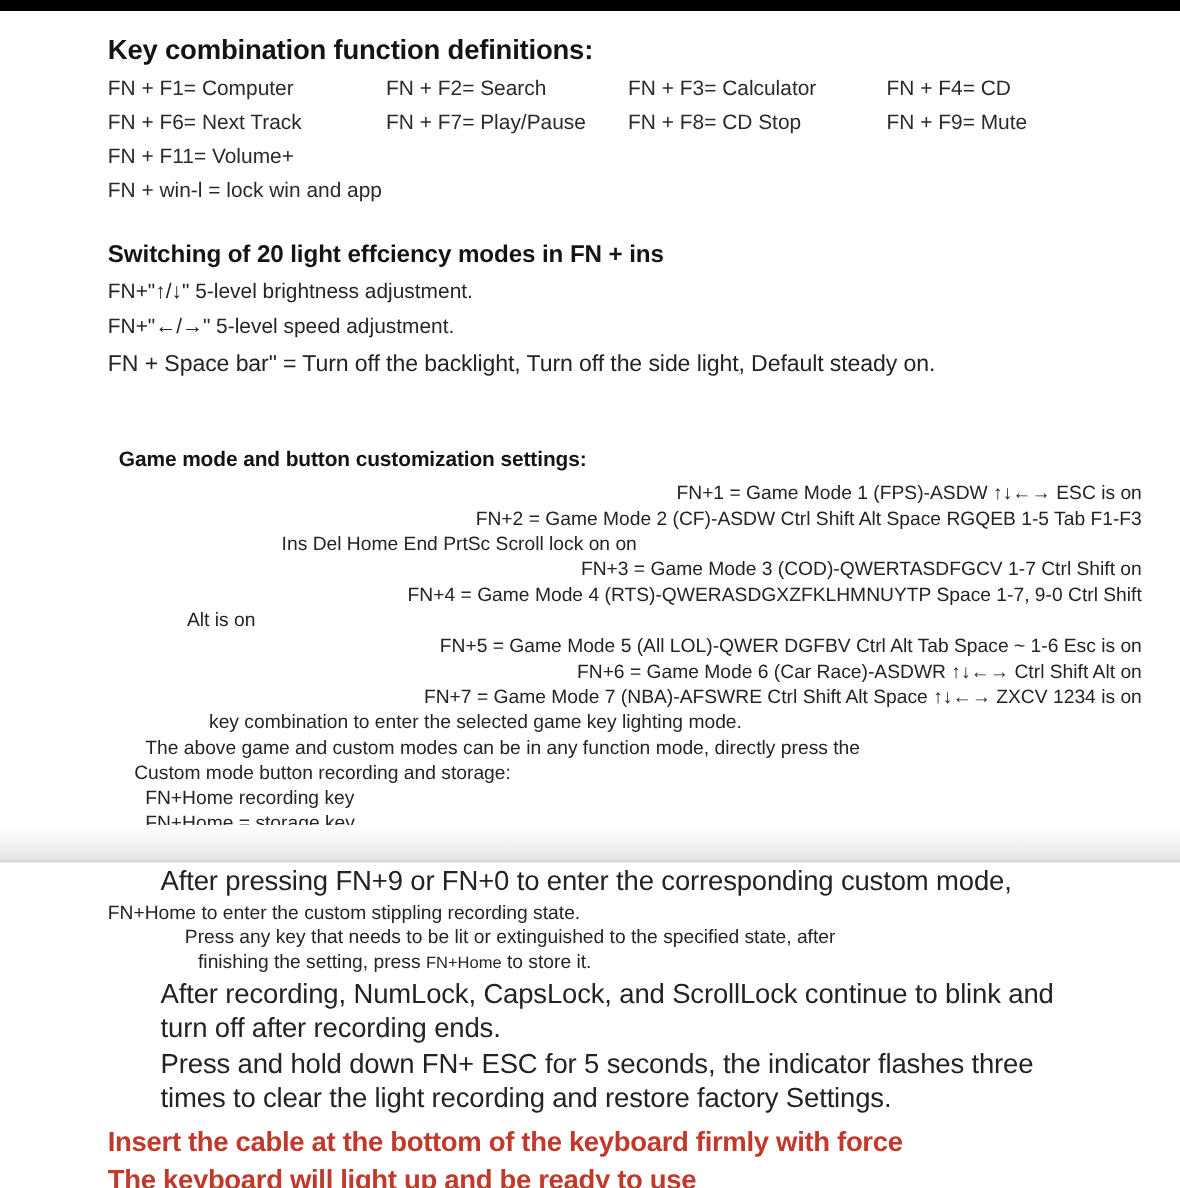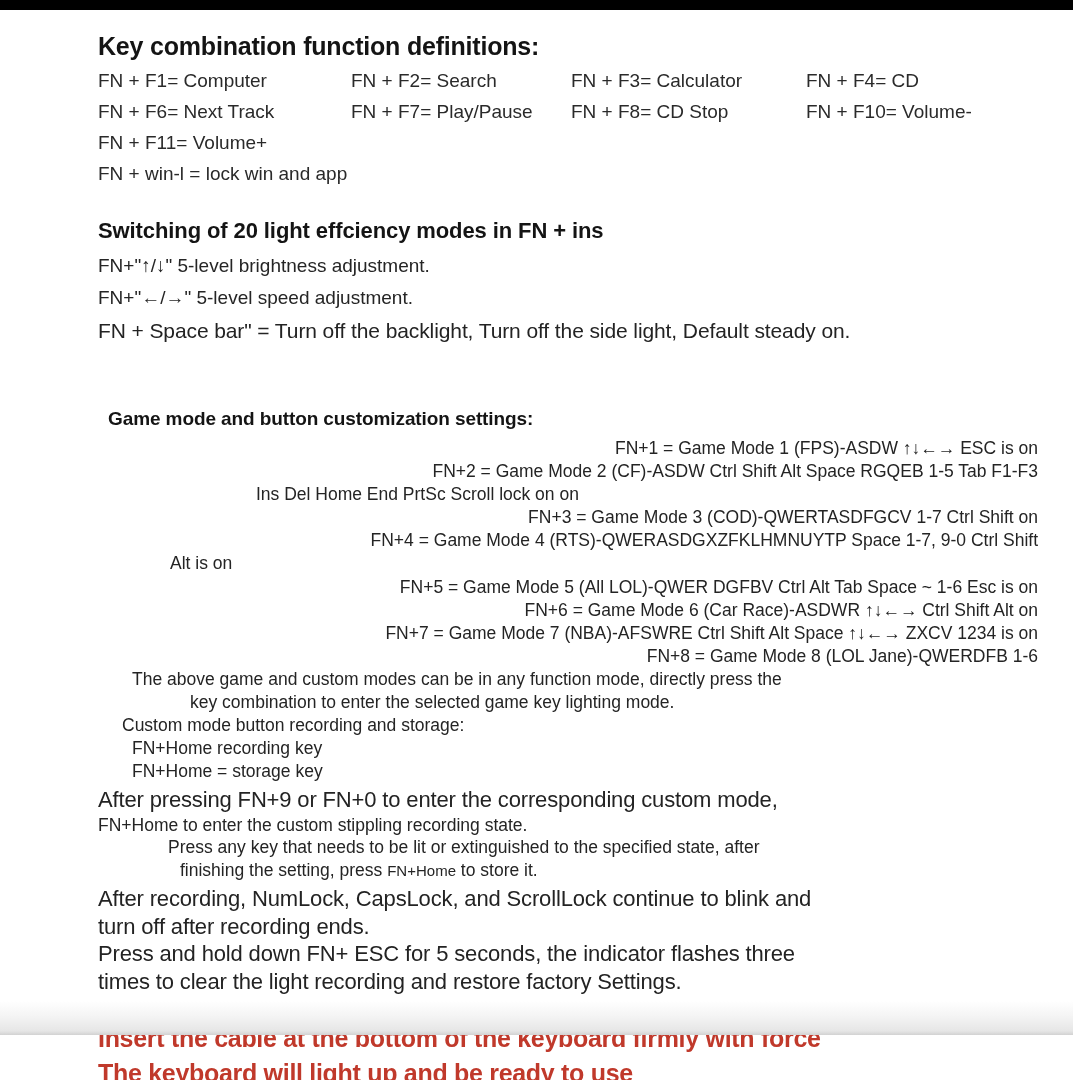--- a/index.html
+++ b/index.html
@@ -10,21 +10,21 @@
   body {
     width: 1073px;
     height: 1080px;
     overflow: hidden;
     font-family: "Liberation Sans", sans-serif;
     color: #1d1d1d;
   }
   .page {
     position: relative;
     width: 1073px;
-    height: 1035px;
+    height: 784px;
     background: #ffffff;
     box-sizing: border-box;
   }
   .top-bar {
     position: absolute;
     top: 0; left: 0;
     width: 1073px;
     height: 10px;
     background: #000000;
   }
@@ -130,24 +130,25 @@
   }
 
   
   #sec-after {
     position: absolute;
     left: 98px;
     top: 776px;
     width: 940px;
   }
   .af-big {
-    font-size: 22px;
+    font-size: 25px;
     color: #232323;
     line-height: 1.26;
     letter-spacing: -0.15px;
+    margin-left: 48px;
   }
   .af-small {
     font-size: 17.5px;
     color: #242424;
     line-height: 1.3;
   }
   .af-small.ind { padding-left: 70px; }
   .af-small.ind2 { padding-left: 82px; }
   .af-tiny { font-size: 15px; }
   .af-gap { margin-top: 3px; }
@@ -181,21 +182,21 @@
       <div class="kc-grid">
         <div class="cell">FN + F1= Computer</div>
         <div class="cell">FN + F2= Search</div>
         <div class="cell">FN + F3= Calculator</div>
         <div class="cell">FN + F4= CD</div>
 
         <div class="cell">FN + F6= Next Track</div>
         <div class="cell">FN + F7= Play/Pause</div>
         <div class="cell">FN + F8= CD Stop</div>
 
-        <div class="cell">FN + F10= Volume-</div>
+        <div class="cell">FN + F9= Mute</div>
         <div class="cell">FN + F11= Volume+</div>
         <div class="cell"></div>
       </div>
 
       <div class="kc-last">FN + win-l = lock win and app</div>
     </div>
 
     <div id="sec-light">
       <div class="sec-title">Switching of 20 light effciency modes in FN + ins</div>
 
@@ -210,25 +211,24 @@
 
       <div class="gm-line indent1">FN+1 = Game Mode 1 (FPS)-ASDW ↑↓←→ ESC is on</div>
       <div class="gm-line indent1">FN+2 = Game Mode 2 (CF)-ASDW Ctrl Shift Alt Space RGQEB 1-5 Tab F1-F3</div>
       <div class="gm-line indent2">Ins Del Home End PrtSc Scroll lock on on</div>
       <div class="gm-line indent1">FN+3 = Game Mode 3 (COD)-QWERTASDFGCV 1-7 Ctrl Shift on</div>
       <div class="gm-line indent1">FN+4 = Game Mode 4 (RTS)-QWERASDGXZFKLHMNUYTP Space 1-7, 9-0 Ctrl Shift</div>
       <div class="gm-line indent3">Alt is on</div>
       <div class="gm-line indent1">FN+5 = Game Mode 5 (All LOL)-QWER DGFBV Ctrl Alt Tab Space ~ 1-6 Esc is on</div>
       <div class="gm-line indent1">FN+6 = Game Mode 6 (Car Race)-ASDWR ↑↓←→ Ctrl Shift Alt on</div>
       <div class="gm-line indent1">FN+7 = Game Mode 7 (NBA)-AFSWRE Ctrl Shift Alt Space ↑↓←→ ZXCV 1234 is on</div>
-      <div class="gm-line indent1">FN+8 = Game Mode 8 (LOL Jane)-QWERDFB 1-6</div>
-
-
+
+
+      <div class="gm-line indent5">key combination to enter the selected game key lighting mode.</div>
       <div class="gm-line indent4">The above game and custom modes can be in any function mode, directly press the</div>
-      <div class="gm-line indent5">key combination to enter the selected game key lighting mode.</div>
 
       <div class="gm-line indent6">Custom mode button recording and storage:</div>
       <div class="gm-line indent4">FN+Home recording key</div>
       <div class="gm-line indent4">FN+Home = storage key</div>
     </div>
 
     <div id="sec-after">
       <div class="af-big">After pressing FN+9 or FN+0 to enter the corresponding custom mode,</div>
       <div class="af-small">FN+Home to enter the custom stippling recording state.</div>
       <div class="af-small ind">Press any key that needs to be lit or extinguished to the specified state, after</div>

